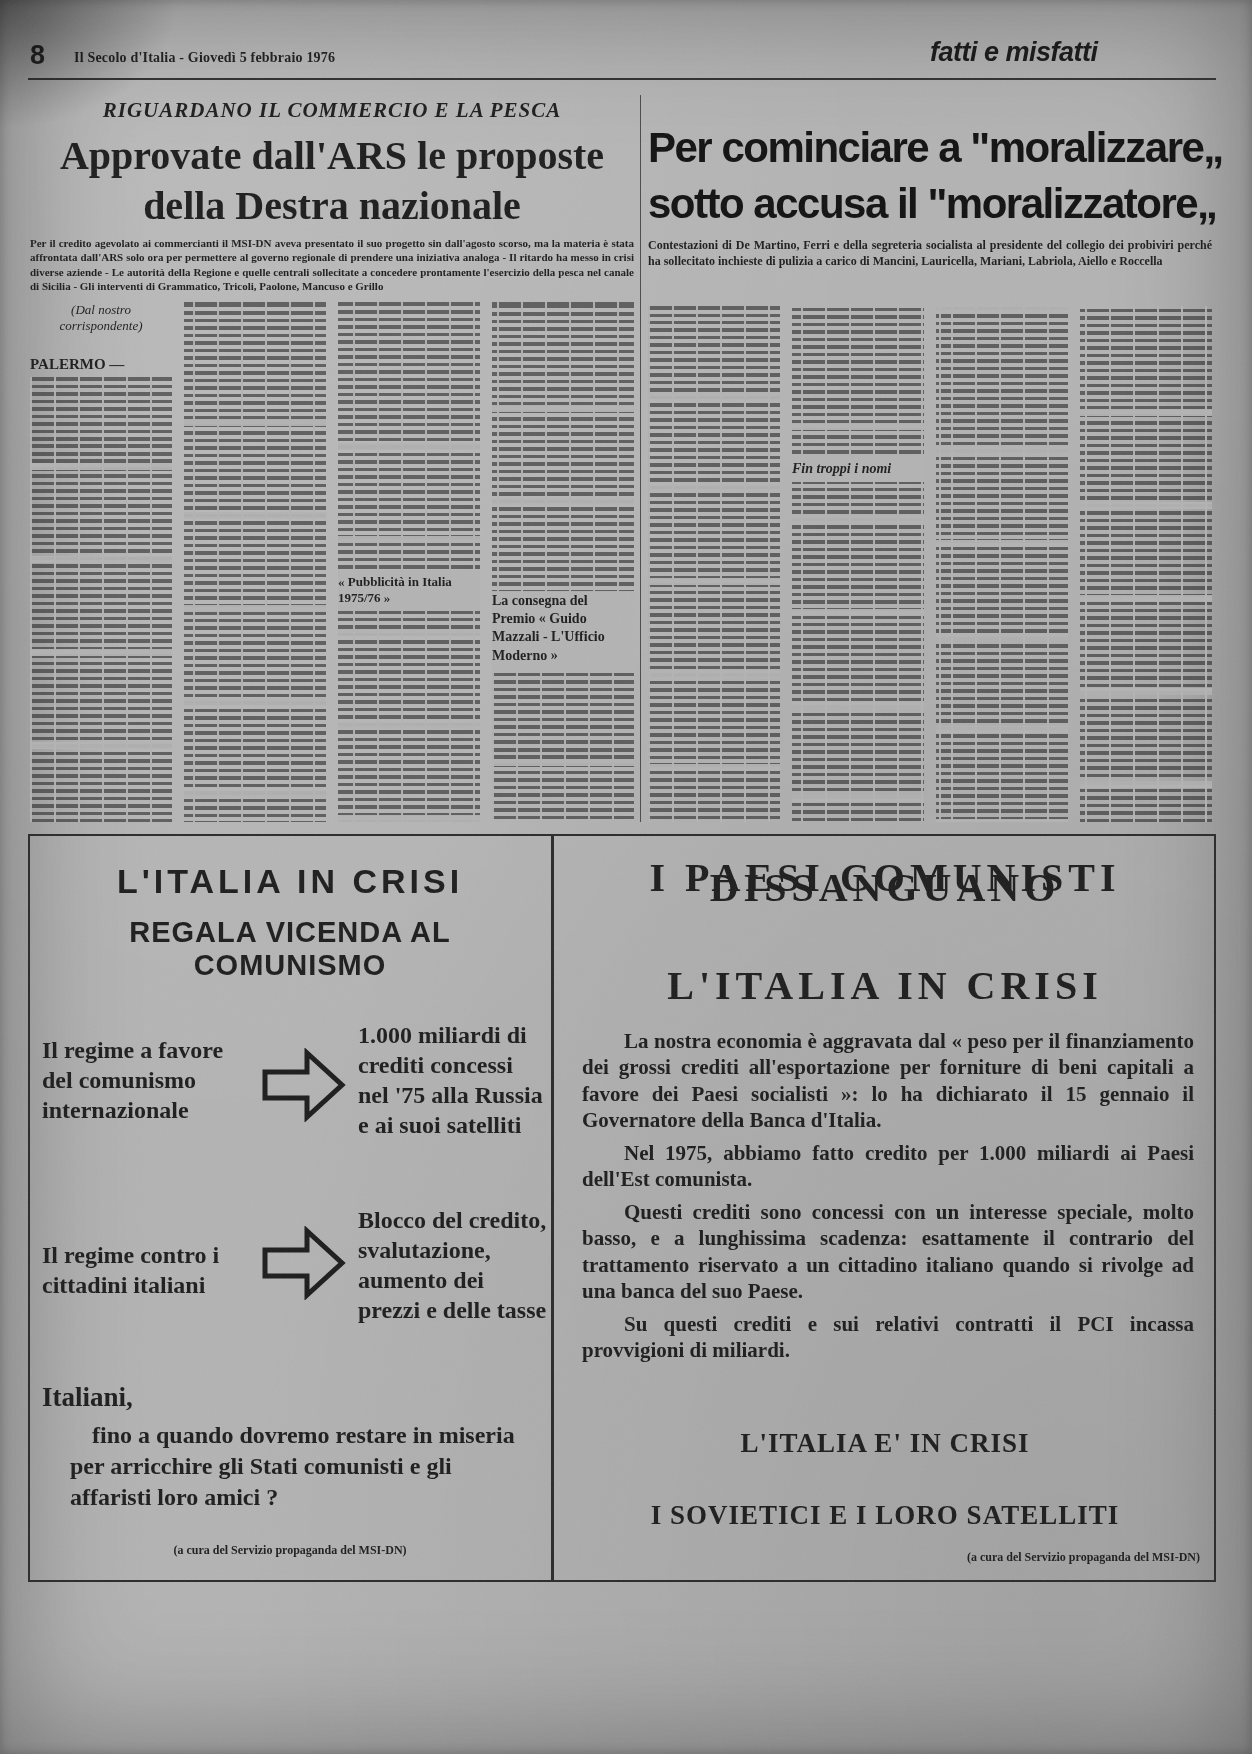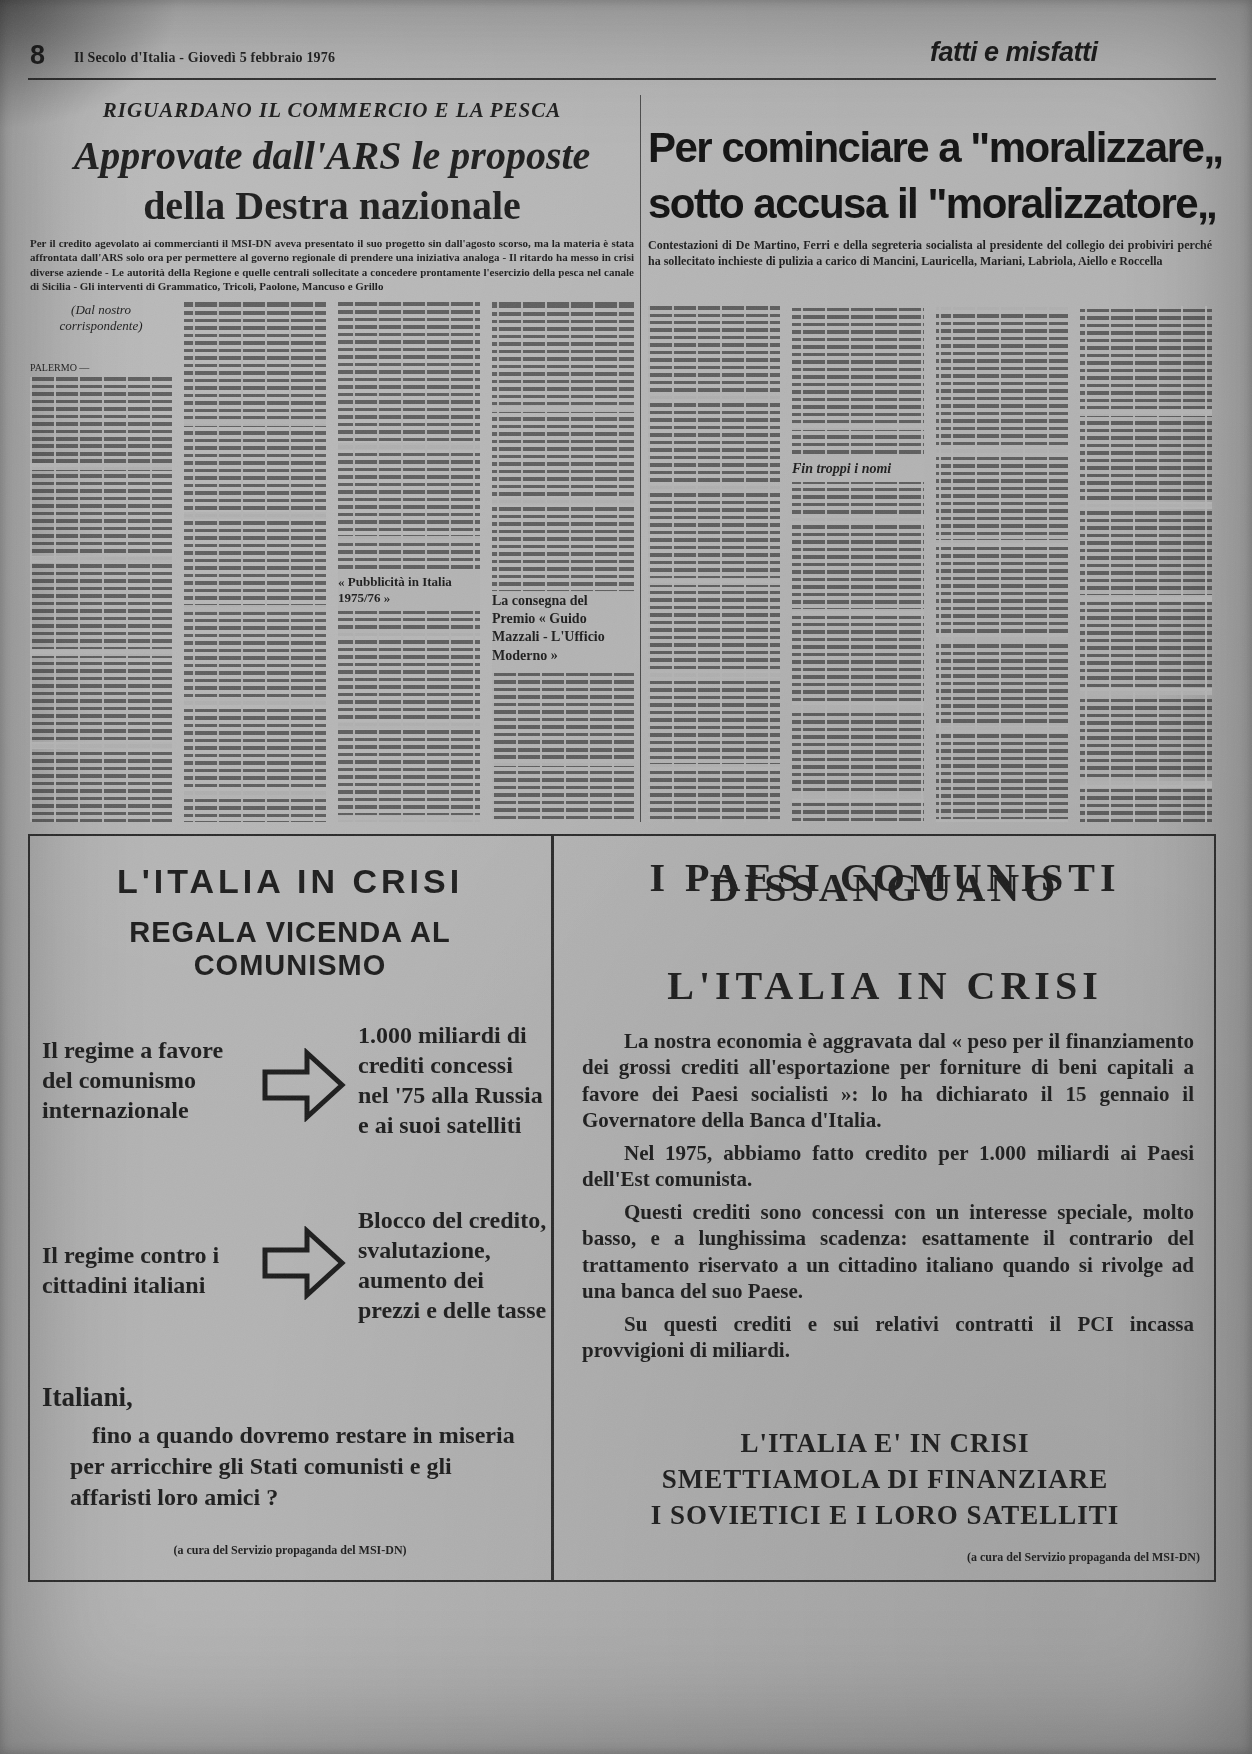--- a/index.html
+++ b/index.html
@@ -37,21 +37,21 @@
     flex:1;
     background-image:
       repeating-linear-gradient(90deg, rgba(179,179,179,0.95) 0 2px, rgba(179,179,179,0) 2px 24px),
       repeating-linear-gradient(180deg, rgba(179,179,179,0) 0 86px, rgba(179,179,179,0.95) 86px 93px),
       repeating-linear-gradient(180deg, rgba(40,40,40,0.62) 0 3.5px, rgba(40,40,40,0) 3.5px 7.5px);
   }
   .gcol:nth-child(2) .greek{background-position:9px 0, 0 31px, 0 2px;}
   .gcol:nth-child(3) .greek{background-position:15px 0, 0 55px, 0 1px;}
   .gcol:nth-child(4) .greek{background-position:5px 0, 0 17px, 0 3px;}
   .byline{font-style:italic;font-size:13px;text-align:center;margin-bottom:22px;}
-  .dateline{font-weight:normal;font-size:10px;margin-bottom:4px;margin-top:6px;}
+  .dateline{font-weight:bold;font-size:15px;margin-bottom:4px;}
 
   .overlay{background:#b3b3b3;}
   .subhead-small{font-weight:bold;font-size:13px;line-height:1.25;}
   .subhead-italic{font-weight:bold;font-style:italic;font-size:14px;line-height:1.25;}
   .premio-title{font-weight:bold;font-size:14px;line-height:1.3;margin-bottom:8px;}
 
   
   .ad-box{border:2px solid #2a2a2a;}
   .ad-divider{background:#2a2a2a;width:3px;}
   .lad-title1{font-family:"Liberation Sans",sans-serif;font-weight:bold;font-size:34px;letter-spacing:4px;text-align:center;}
@@ -71,21 +71,21 @@
 <body>
 
 <div class="page">
 
   <div class="abs page-num" style="left:30px;top:40px;">8</div>
   <div class="abs masthead" style="left:74px;top:50px;">Il Secolo d'Italia - Giovedì 5 febbraio 1976</div>
   <div class="abs section-title" style="left:930px;top:37px;">fatti e misfatti</div>
   <div class="abs rule-h" style="left:28px;top:78px;width:1188px;"></div>
 
   <div class="abs kicker-left" style="left:30px;top:98px;width:604px;">RIGUARDANO IL COMMERCIO E LA PESCA</div>
-  <div class="abs hl-left" style="left:30px;top:132px;width:604px;font-style:italic;">Approvate dall'ARS le proposte</div>
+  <div class="abs hl-left" style="left:30px;top:132px;width:604px;">Approvate dall'ARS le proposte</div>
   <div class="abs hl-left" style="left:30px;top:182px;width:604px;">della Destra nazionale</div>
   <div class="abs lead-left" style="left:30px;top:236px;width:604px;">Per il credito agevolato ai commercianti il MSI-DN aveva presentato il suo progetto sin dall'agosto scorso, ma la materia è stata affrontata dall'ARS solo ora per permettere al governo regionale di prendere una iniziativa analoga - Il ritardo ha messo in crisi diverse aziende - Le autorità della Regione e quelle centrali sollecitate a concedere prontamente l'esercizio della pesca nel canale di Sicilia - Gli interventi di Grammatico, Tricoli, Paolone, Mancuso e Grillo</div>
 
   <div class="cols" style="left:30px;top:302px;width:604px;height:520px;">
     <div class="gcol">
       <div class="byline">(Dal nostro corrispondente)</div>
       <div class="dateline">PALERMO —</div>
       <div class="greek"></div>
     </div>
     <div class="gcol">
@@ -160,21 +160,20 @@
   <div class="abs rad-title" style="left:565px;top:966px;width:640px;">L'ITALIA IN CRISI</div>
 
   <div class="abs rad-body" style="left:582px;top:1028px;width:612px;">
     <p>La nostra economia è aggravata dal « peso per il finanziamento dei grossi crediti all'esportazione per forniture di beni capitali a favore dei Paesi socialisti »: lo ha dichiarato il 15 gennaio il Governatore della Banca d'Italia.</p>
     <p>Nel 1975, abbiamo fatto credito per 1.000 miliardi ai Paesi dell'Est comunista.</p>
     <p>Questi crediti sono concessi con un interesse speciale, molto basso, e a lunghissima scadenza: esattamente il contrario del trattamento riservato a un cittadino italiano quando si rivolge ad una banca del suo Paese.</p>
     <p>Su questi crediti e sui relativi contratti il PCI incassa provvigioni di miliardi.</p>
   </div>
 
   <div class="abs rad-slogan" style="left:565px;top:1425px;width:640px;">L'ITALIA E' IN CRISI</div>
-  <div class="abs rad-slogan" style="left:565px;top:1461px;width:640px;">SMETTIAMOLA DI FINANZIARE</div>
   <div class="abs rad-slogan" style="left:565px;top:1497px;width:640px;">I SOVIETICI E I LORO SATELLITI</div>
   <div class="abs ad-credit" style="left:680px;top:1550px;width:520px;text-align:right;">(a cura del Servizio propaganda del MSI-DN)</div>
 
   <div class="abs" style="left:0;top:0;width:180px;height:130px;background:radial-gradient(ellipse at 0 0, rgba(0,0,0,0.45), transparent 70%);"></div>
 
   <svg class="noise" width="1252" height="1754">
     <filter id="noiseF">
       <feTurbulence type="fractalNoise" baseFrequency="0.9" numOctaves="2" stitchTiles="stitch"></feTurbulence>
       <feColorMatrix type="saturate" values="0"></feColorMatrix>
       <feComponentTransfer>

